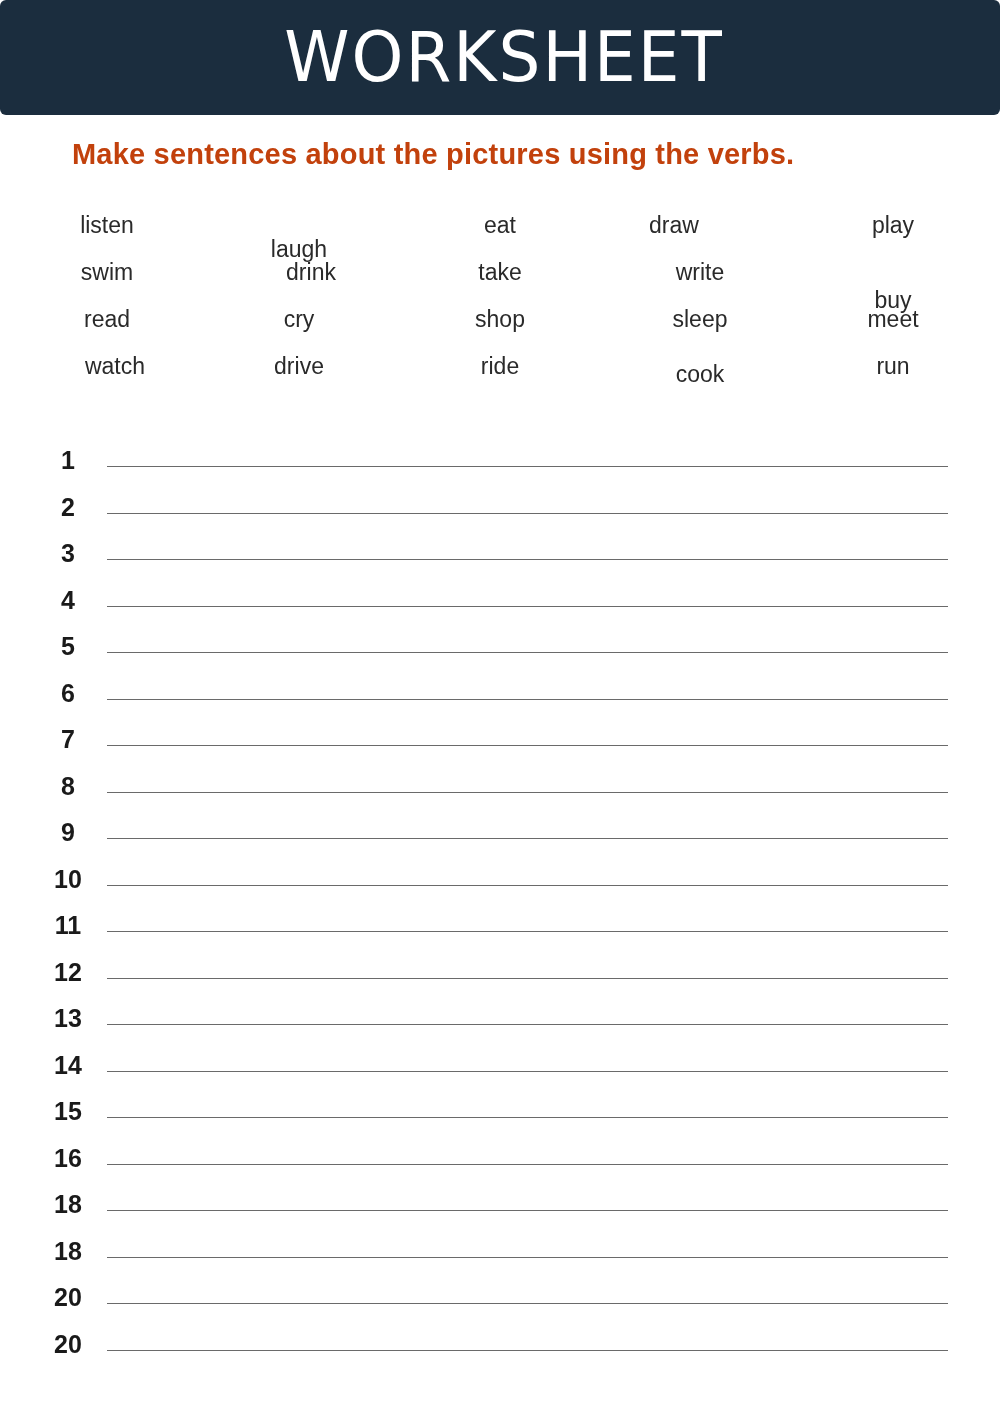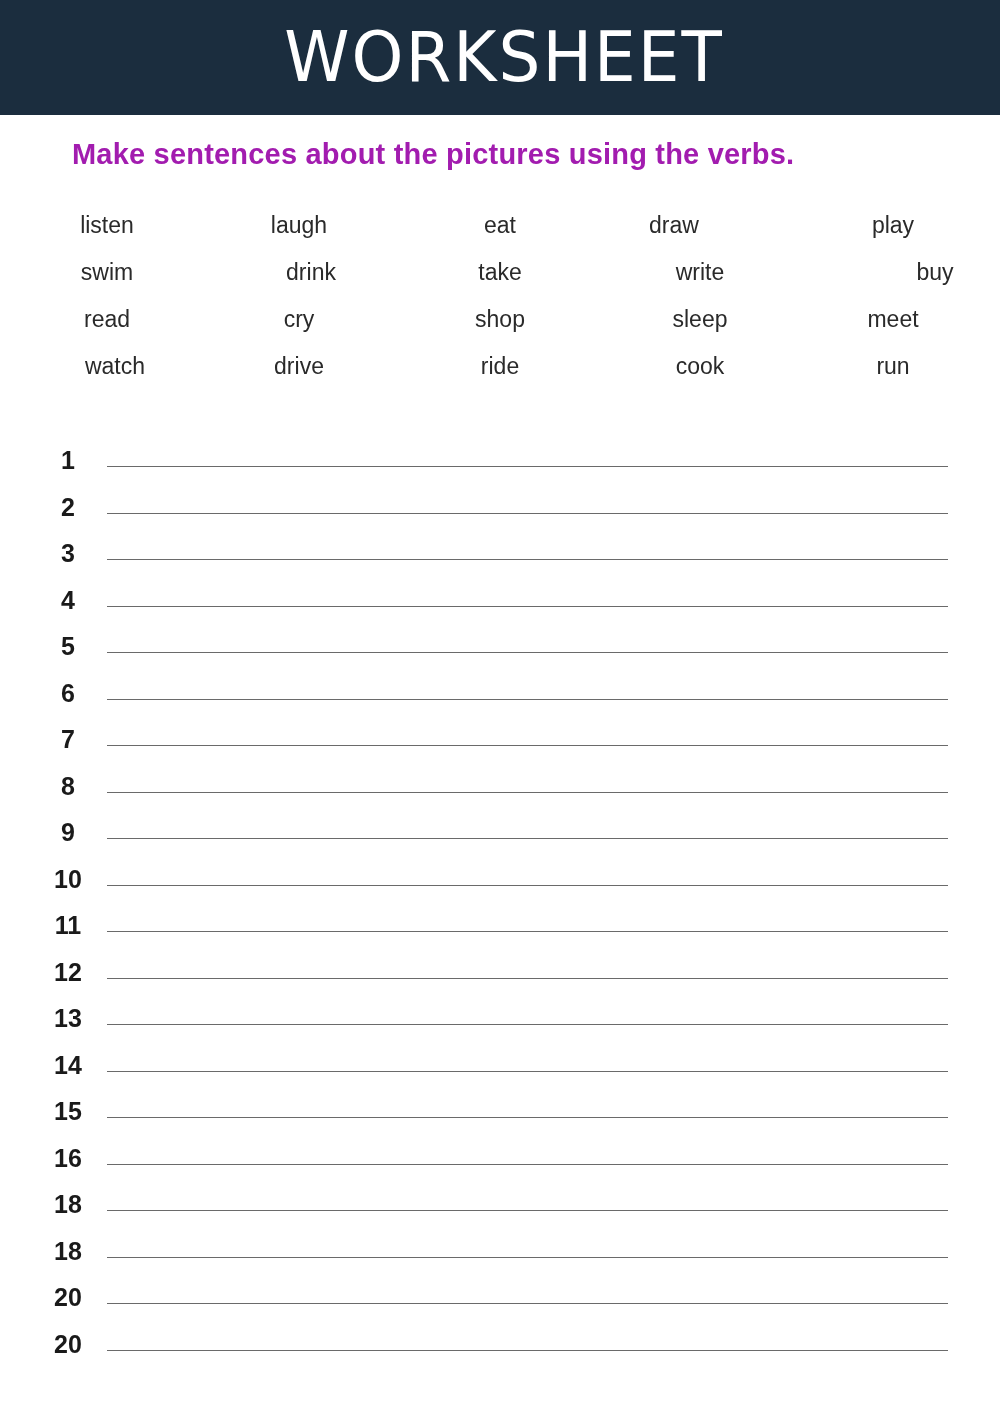--- a/index.html
+++ b/index.html
@@ -3,30 +3,30 @@
 <meta charset="utf-8">
 <style>
   html, body { margin: 0; padding: 0; }
   body {
     width: 1000px; height: 1414px; background: #ffffff;
     font-family: "Liberation Sans", sans-serif; color: #1a1a1a;
     position: relative; overflow: hidden;
   }
   .header {
     position: absolute; left: 0; top: 0; width: 1000px; height: 115px;
-    background: #1b2d3e; display: flex; align-items: center; justify-content: center;
+    background: #1b2d3e; display: flex; align-items: center; justify-content: center; border-radius: 6px;
   }
   .header-title {
     color: #ffffff; font-family: "DejaVu Sans", sans-serif; font-size: 66px;
     letter-spacing: 2px; font-weight: normal; transform: scaleY(1.05);
     margin-left: 8px;
   }
   .instruction {
     position: absolute; left: 72px; top: 138px; font-size: 29px; font-weight: bold;
-    color: #a21caf; letter-spacing: 0.2px;
+    color: #c2410c; letter-spacing: 0.2px;
   }
   .verbs {
     position: absolute; left: 0; top: 212px; width: 896px;
   }
   .verb-row { position: relative; height: 47px; }
   .verb {
     position: absolute; top: 0; transform: translateX(-50%);
     font-size: 23px; color: #2a2a2a; white-space: nowrap;
   }
   .lines { position: absolute; left: 0; top: 440px; width: 1000px; }
@@ -46,44 +46,44 @@
 
 <div class="header">
   <div class="header-title">WORKSHEET</div>
 </div>
 
 <div class="instruction">Make sentences about the pictures using the verbs.</div>
 
 <div class="verbs" id="verbs">
     <div class="verb-row">
       <span class="verb" style="left: 107px;">listen</span>
-      <span class="verb" style="left: 299px;">laugh</span>
+      <span class="verb" style="left: 299px; margin-top: 24px;">laugh</span>
       <span class="verb" style="left: 500px;">eat</span>
       <span class="verb" style="left: 674px;">draw</span>
       <span class="verb" style="left: 893px;">play</span>
     </div>
     <div class="verb-row">
       <span class="verb" style="left: 107px;">swim</span>
       <span class="verb" style="left: 299px; margin-left: 12px;">drink</span>
       <span class="verb" style="left: 500px;">take</span>
       <span class="verb" style="left: 700px;">write</span>
-      <span class="verb" style="left: 935px;">buy</span>
+      <span class="verb" style="left: 893px; margin-top: 28px;">buy</span>
     </div>
     <div class="verb-row">
       <span class="verb" style="left: 107px;">read</span>
       <span class="verb" style="left: 299px;">cry</span>
       <span class="verb" style="left: 500px;">shop</span>
       <span class="verb" style="left: 700px;">sleep</span>
       <span class="verb" style="left: 893px;">meet</span>
     </div>
     <div class="verb-row">
       <span class="verb" style="left: 107px; margin-left: 8px;">watch</span>
       <span class="verb" style="left: 299px;">drive</span>
       <span class="verb" style="left: 500px;">ride</span>
-      <span class="verb" style="left: 700px;">cook</span>
+      <span class="verb" style="left: 700px; margin-top: 8px;">cook</span>
       <span class="verb" style="left: 893px;">run</span>
     </div>
   </div>
 
 <div class="lines" id="lines">
     <div class="line-row">
       <span class="line-num">1</span>
       <input type="text" class="line-input" value="" style="">
     </div>
     <div class="line-row">

